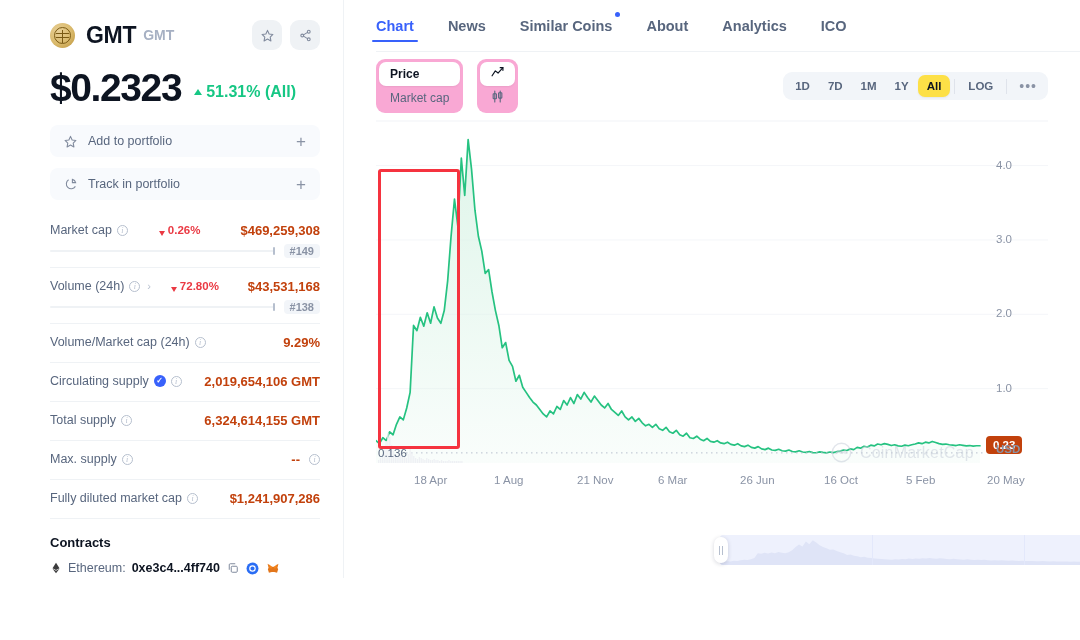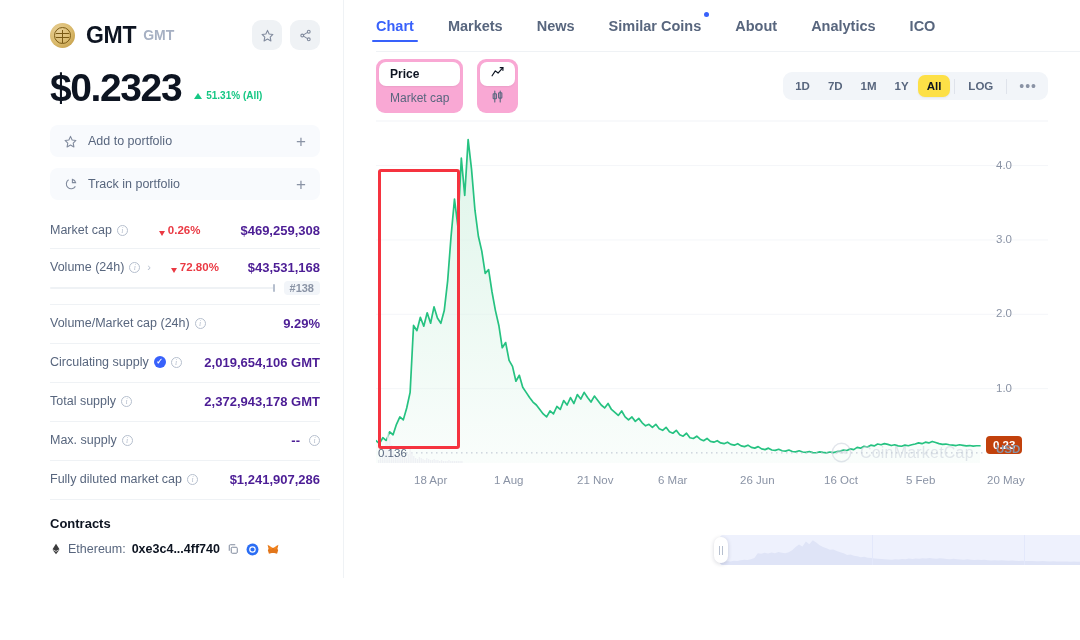--- a/index.html
+++ b/index.html
@@ -49,38 +49,38 @@
 
   .head-actions { margin-left:auto; display:flex; gap:8px; }
   .icon-btn {
     width:30px; height:30px; border-radius:9px; background:#eff2f5;
     display:flex; align-items:center; justify-content:center; cursor:pointer;
   }
 
   .price-row { display:flex; align-items:flex-end; margin-top:16px; }
   .price { font-size:39px; font-weight:700; color:#0d1421; letter-spacing:-1.4px; line-height:1; }
   .change {
-    font-size:10px; font-weight:700; color:#16c784; margin-left:13px; margin-bottom:6px;
+    font-size:16px; font-weight:700; color:#16c784; margin-left:13px; margin-bottom:6px;
     display:flex; align-items:center; gap:4px; white-space:nowrap;
   }
   .tri-up { width:0;height:0;border-left:4px solid transparent;border-right:4px solid transparent;border-bottom:6px solid #16c784; }
   .tri-down { width:0;height:0;border-left:3.5px solid transparent;border-right:3.5px solid transparent;border-top:5.5px solid #ea3943; }
 
   .cta {
     margin-top:18px; height:32px; background:#f8fafd; border-radius:8px;
     display:flex; align-items:center; padding:0 14px; cursor:pointer;
   }
   .cta + .cta { margin-top:11px; }
   .cta-label { font-size:12.5px; color:#58667e; margin-left:11px; }
   .cta-plus { margin-left:auto; font-size:17px; color:#8a93a5; line-height:1; font-weight:300; }
 
   .stats { margin-top:20px; }
   .stat-row { display:flex; align-items:center; height:20px; }
   .stat-label { font-size:12.5px; color:#58667e; display:flex; align-items:center; gap:5px; }
-  .stat-value { margin-left:auto; font-size:13px; font-weight:700; color:#4c1d95; white-space:nowrap; }
+  .stat-value { margin-left:auto; font-size:13px; font-weight:700; color:#c2410c; white-space:nowrap; }
   .stat-chg { font-size:11.5px; font-weight:700; display:flex; align-items:flex-end; gap:3px; margin-left:auto; margin-right:9px; }
   .chg-down { color:#ea3943; }
 
   .info-i {
     width:11px; height:11px; border-radius:50%; border:1px solid #b6bfce;
     color:#b6bfce; font-size:8px; line-height:9px; text-align:center;
     font-family:"Liberation Serif", serif; font-style:italic; display:inline-block;
   }
   .verified {
     width:12px;height:12px;border-radius:50%;background:#3861fb;color:#fff;
@@ -234,20 +234,26 @@
         <span class="stat-label">
           <span>Market cap</span>
           <span class="info-i">i</span>
         </span>
         <span class="stat-chg chg-down">
           <span class="tri-down"></span>
           <span>0.26%</span>
         </span>
         <span class="stat-value">$469,259,308</span>
       </div>
+      <div class="rank-bar">
+        <span class="rank-track">
+            <span class="tick"></span>
+          </span>
+        <span class="rank-pill">#149</span>
+      </div>
       <div class="sep"></div>
 
       <div class="stat-row">
         <span class="stat-label">
           <span>Volume (24h)</span>
           <span class="info-i">i</span>
           <span class="chev-r">›</span>
         </span>
         <span class="stat-chg chg-down">
           <span class="tri-down"></span>
@@ -280,21 +286,21 @@
         </span>
         <span class="stat-value">2,019,654,106 GMT</span>
       </div>
       <div class="sep" style="margin-top:10px"></div>
 
       <div class="stat-row" style="margin-top:6px">
         <span class="stat-label">
           <span>Total supply</span>
           <span class="info-i">i</span>
         </span>
-        <span class="stat-value">2,372,943,178 GMT</span>
+        <span class="stat-value">6,324,614,155 GMT</span>
       </div>
       <div class="sep" style="margin-top:10px"></div>
 
       <div class="stat-row" style="margin-top:6px">
         <span class="stat-label">
           <span>Max. supply</span>
           <span class="info-i">i</span>
         </span>
         <span class="stat-value">--</span>
         <span class="info-i" style="margin-left:9px">i</span>
@@ -340,23 +346,20 @@
       </span>
     </div>
   </div>
   <div class="divider-v"></div>
 
   <div class="main">
 
     <div class="tabs">
       <div class="tab active">
           <span>Chart</span>
-        </div>
-      <div class="tab">
-          <span>Markets</span>
         </div>
       <div class="tab">
           <span>News</span>
         </div>
       <div class="tab">
         <span>Similar Coins</span>
         <span class="dot"></span>
       </div>
       <div class="tab">
           <span>About</span>

